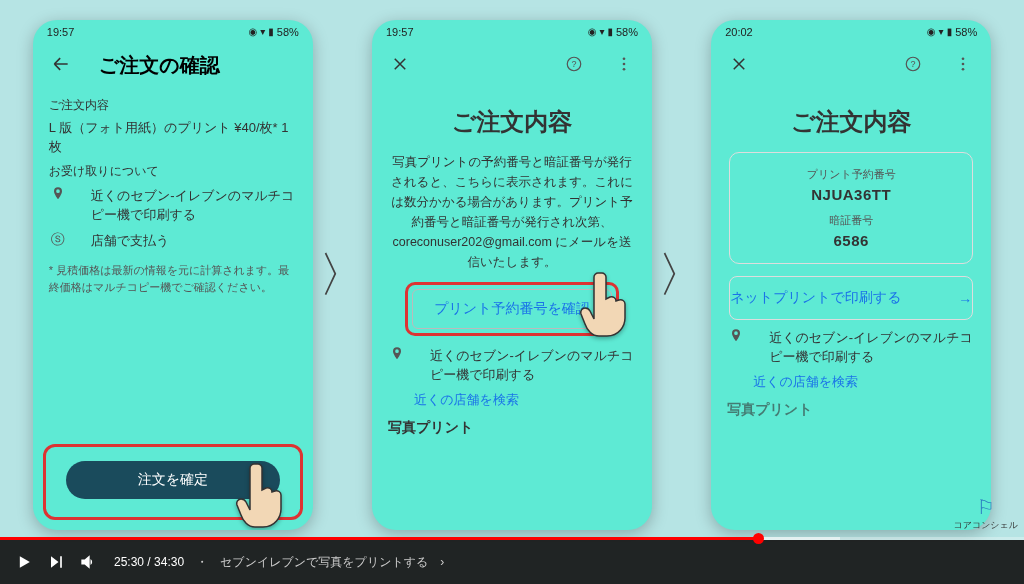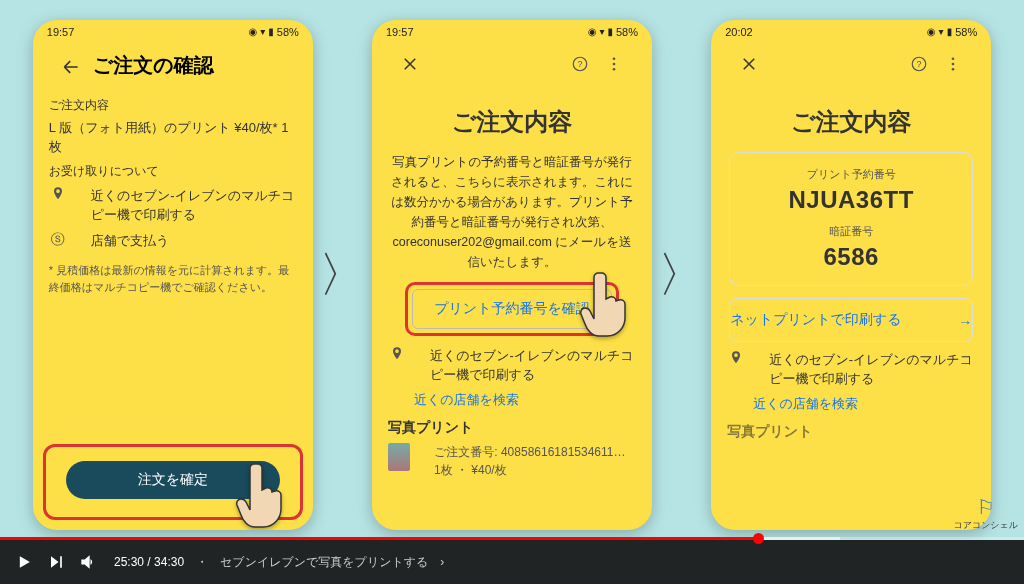--- a/index.html
+++ b/index.html
@@ -1,22 +1,22 @@
 <!DOCTYPE html>
 <html><head>
 <meta charset="utf-8">
 <style>
   * { box-sizing: border-box; margin: 0; padding: 0; }
   body { font-family: -apple-system, "Helvetica Neue", Arial, sans-serif; background: #fff; width: 1024px; height: 584px; overflow: hidden; position: relative; }
   .stage { position: relative; width: 1024px; height: 584px; background: #b6e4e4; display: flex; align-items: center; justify-content: space-around; padding: 20px 30px 55px 30px; }
-  .phone { width: 280px; height: 510px; background: #fde047; border-radius: 24px; box-shadow: 0 4px 16px rgba(0,0,0,0.25); overflow: hidden; display: flex; flex-direction: column; position: relative; }
+  .phone { width: 280px; height: 510px; background: #5eead4; border-radius: 24px; box-shadow: 0 4px 16px rgba(0,0,0,0.25); overflow: hidden; display: flex; flex-direction: column; position: relative; }
   .status-bar { height: 24px; display: flex; align-items: center; justify-content: space-between; padding: 0 14px; font-size: 11px; font-weight: 500; color: #222; }
   .status-right { display: flex; align-items: center; gap: 3px; }
   .status-ico { font-size: 10px; }
-  .header { display: flex; align-items: flex-end; padding: 8px 26px; gap: 10px; }
+  .header { display: flex; align-items: flex-start; padding: 8px 16px; gap: 26px; }
   .header-title { font-size: 20px; font-weight: 700; }
   .icon-btn { width: 24px; height: 24px; display: flex; align-items: center; justify-content: center; color: #444; cursor: pointer; }
   .spacer { flex: 1; }
   .body { flex: 1; padding: 4px 16px 10px 16px; font-size: 13px; color: #333; overflow: hidden; }
   .sec-label { font-size: 12px; margin: 6px 0 4px 0; color: #333; }
   .line { margin-bottom: 6px; line-height: 1.5; }
   .row { display: flex; gap: 24px; margin: 6px 0; }
   .row-ico { width: 18px; flex-shrink: 0; color: #555; font-size: 14px; text-align: center; }
   .row-txt { flex: 1; line-height: 1.5; }
   .disclaimer { font-size: 11px; color: #555; line-height: 1.5; margin-top: 12px; }
@@ -28,21 +28,21 @@
   .title-big { font-size: 24px; font-weight: 700; text-align: center; margin: 18px 0 14px 0; }
   .desc { font-size: 12.5px; text-align: center; line-height: 1.6; padding: 0 2px; }
   .check-btn-wrap { margin: 10px auto; border: 3px solid #d33; border-radius: 10px; padding: 4px; width: 214px; }
   .check-btn { border: 1px solid #bbb; border-radius: 6px; padding: 10px 0; text-align: center; color: #1a73e8; font-size: 14px; font-weight: 500; }
   .search-link { color: #1a73e8; font-size: 13px; margin-left: 26px; margin-top: 4px; }
   .sub-h { font-size: 14px; font-weight: 600; margin: 10px 0 2px 0; }
   .small { font-size: 12px; color: #555; }
   .thumb { width: 22px; height: 28px; background: linear-gradient(#7aa, #a77); border-radius: 2px; flex-shrink:0; }
   .card { border: 1px solid #ddd; border-radius: 10px; margin: 12px 2px; padding: 14px 10px; text-align: center; }
   .card-label { font-size: 11px; color: #555; margin-bottom: 4px; }
-  .card-val { font-size: 24px; font-weight: 600; margin-bottom: 10px; letter-spacing: 0.5px; }
+  .card-val { font-size: 15px; font-weight: 600; margin-bottom: 10px; letter-spacing: 0.5px; }
   .net-btn { border: 1px solid #ddd; border-radius: 8px; padding: 12px 0; color: #1a73e8; font-size: 14px; display: flex; justify-content: space-between; align-items: center; margin: 8px 2px; }
   .arrow-sep { font-size: 48px; color: #444; font-weight: 300; user-select: none; }
 
   .hand { position: absolute; width: 60px; height: 80px; pointer-events: none; z-index: 5; }
   .hand svg { width: 100%; height: 100%; filter: drop-shadow(0 2px 2px rgba(0,0,0,0.3)); }
 
   .vbar { position: absolute; left: 0; right: 0; bottom: 0; height: 44px; background: rgba(20,20,20,0.92); display: flex; align-items: center; color: #fff; font-size: 12px; z-index: 20; }
   .prog-track { position: absolute; left: 0; right: 0; top: -3px; height: 3px; background: rgba(255,255,255,0.3); }
   .prog-load { position: absolute; left: 0; top: 0; height: 3px; background: rgba(255,255,255,0.55); width: 82%; }
   .prog-play { position: absolute; left: 0; top: 0; height: 3px; background: #f00; width: 74%; }
@@ -150,27 +150,20 @@
       <div class="row" style="margin-top:10px;">
         <div class="row-ico">
           <svg viewBox="0 0 24 24" width="16" height="16">
               <path fill="#555" d="M12 2a6 6 0 00-6 6c0 4.5 6 12 6 12s6-7.5 6-12a6 6 0 00-6-6zm0 8.5A2.5 2.5 0 1112 5a2.5 2.5 0 010 5.5z"></path>
             </svg>
         </div>
         <div class="row-txt">近くのセブン-イレブンのマルチコピー機で印刷する</div>
       </div>
       <div class="search-link">近くの店舗を検索</div>
       <div class="sub-h">写真プリント</div>
-      <div class="row">
-        <div class="thumb"></div>
-        <div class="row-txt">
-          <div class="small">ご注文番号: 40858616181534611…</div>
-          <div class="small">1枚 ・ ¥40/枚</div>
-        </div>
-      </div>
     </div>
     <div class="hand" style="left:205px; top:245px;">
       <svg viewBox="0 0 60 80">
           <path d="M25 8c2 0 4 2 4 4v22l4-2c3-1 6 1 6 4l3-1c3-1 6 1 6 4v14c0 8-6 18-18 18H22c-7 0-12-6-14-12l-4-10c-1-3 1-6 4-6 2 0 4 1 5 3l4 8V12c0-2 2-4 4-4z" fill="#f2d7b5" stroke="#333" stroke-width="1.5"></path>
         </svg>
     </div>
   </div>
 
   <div class="arrow-sep">〉</div>
 

